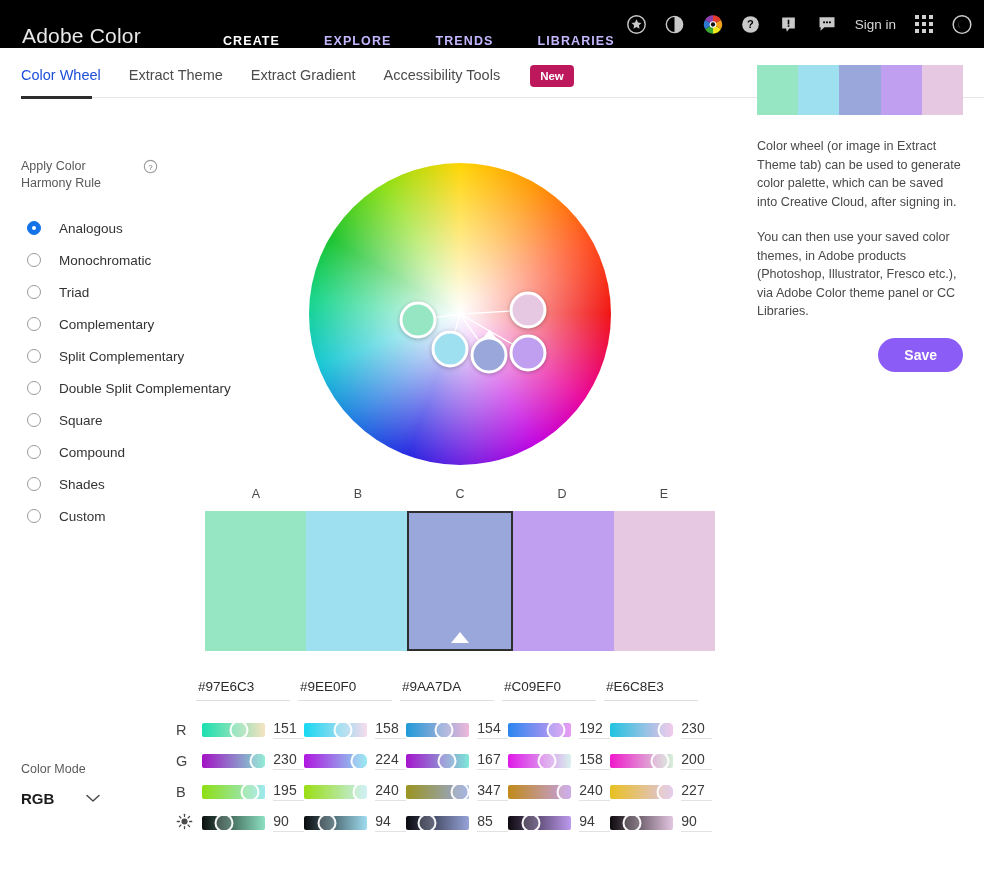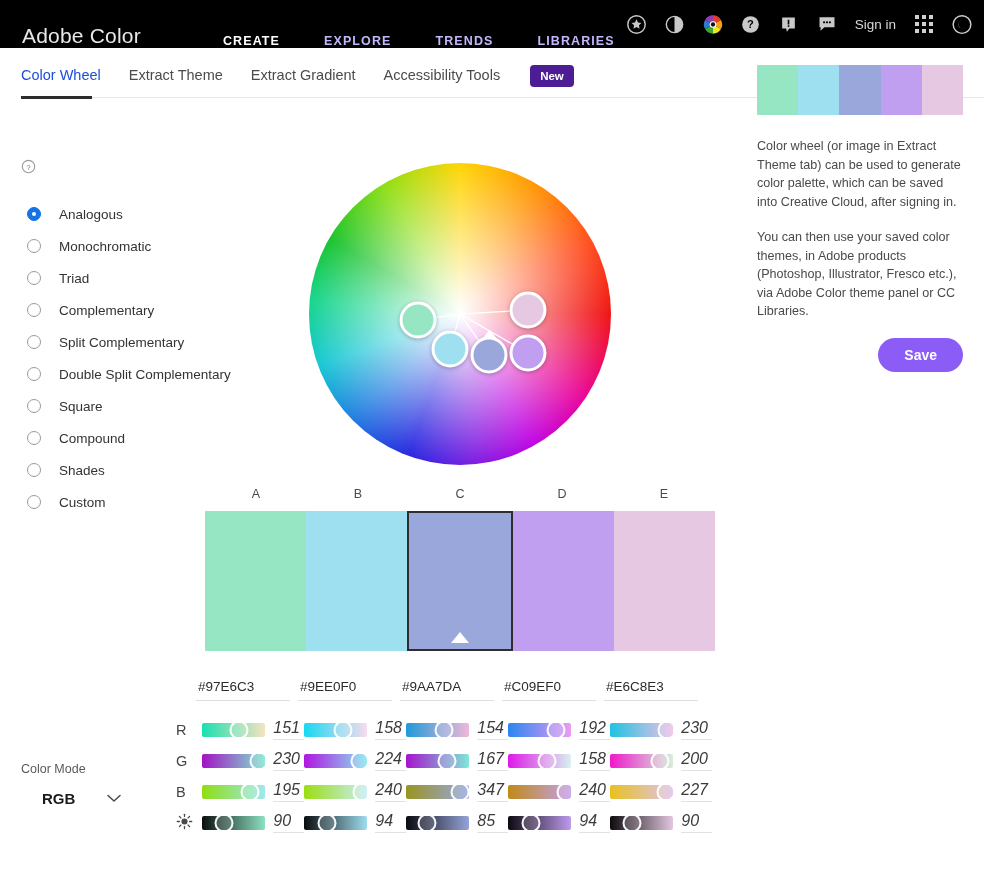--- a/index.html
+++ b/index.html
@@ -178,21 +178,20 @@
     margin-top: 13px;
     display: flex;
     align-items: center;
     gap: 32px;
     cursor: pointer;
   }
   #color-mode-value {
     font-size: 15px;
     font-weight: bold;
     color: #1a1a1a;
-    margin-left: 21px;
   }
 
   
   #wheel-area {
     position: absolute;
     left: 309px;
     top: 163px;
     width: 302px;
     height: 302px;
   }
@@ -372,26 +371,25 @@
     top: 50%;
     width: 19px; height: 19px;
     border-radius: 50%;
     border: 2px solid rgba(255,255,255,.95);
     transform: translate(-50%,-50%);
     cursor: pointer;
   }
   .val {
     width: 32px;
     margin-left: 8px;
-    font-size: 16px;
+    font-size: 14px;
     color: #3b3b3b;
     border-bottom: 1px solid #e2e2e2;
     padding-bottom: 2px;
     text-align: left;
-    font-style: italic;
   }
 </style>
 </head>
 <body>
 
 <div id="header" style="background: rgb(0, 0, 0);">
   <div id="brand">Adobe Color</div>
 
   <nav id="main-nav">
     <div class="nav-item active">CREATE</div>
@@ -471,27 +469,28 @@
         </svg>
     </div>
   </div>
 </div>
 
 <div id="tabs-wrap">
   <div class="tab active">Color Wheel</div>
   <div class="tab">Extract Theme</div>
   <div class="tab">Extract Gradient</div>
   <div class="tab">Accessibility Tools</div>
-  <div id="new-badge" style="background: #4c1d95;">New</div>
+  <div id="new-badge" style="background: #be185d;">New</div>
   <div id="tab-rule-line"></div>
   <div id="tab-underline"></div>
 </div>
 
 <div id="left-panel">
   <div id="harmony-head">
+    <div id="harmony-label">Apply Color Harmony Rule</div>
     <span id="help-icon">
       <svg width="15" height="15" viewBox="0 0 16 16">
           <circle cx="8" cy="8" r="6.6" fill="none" stroke="#9a9a9a" stroke-width="1.2"></circle>
           <text x="8" y="11.4" font-size="8.5" text-anchor="middle" fill="#7a7a7a" font-family="Liberation Sans, sans-serif">?</text>
         </svg>
     </span>
   </div>
 
   <div id="rules-list">
     <div class="rule-row selected">

